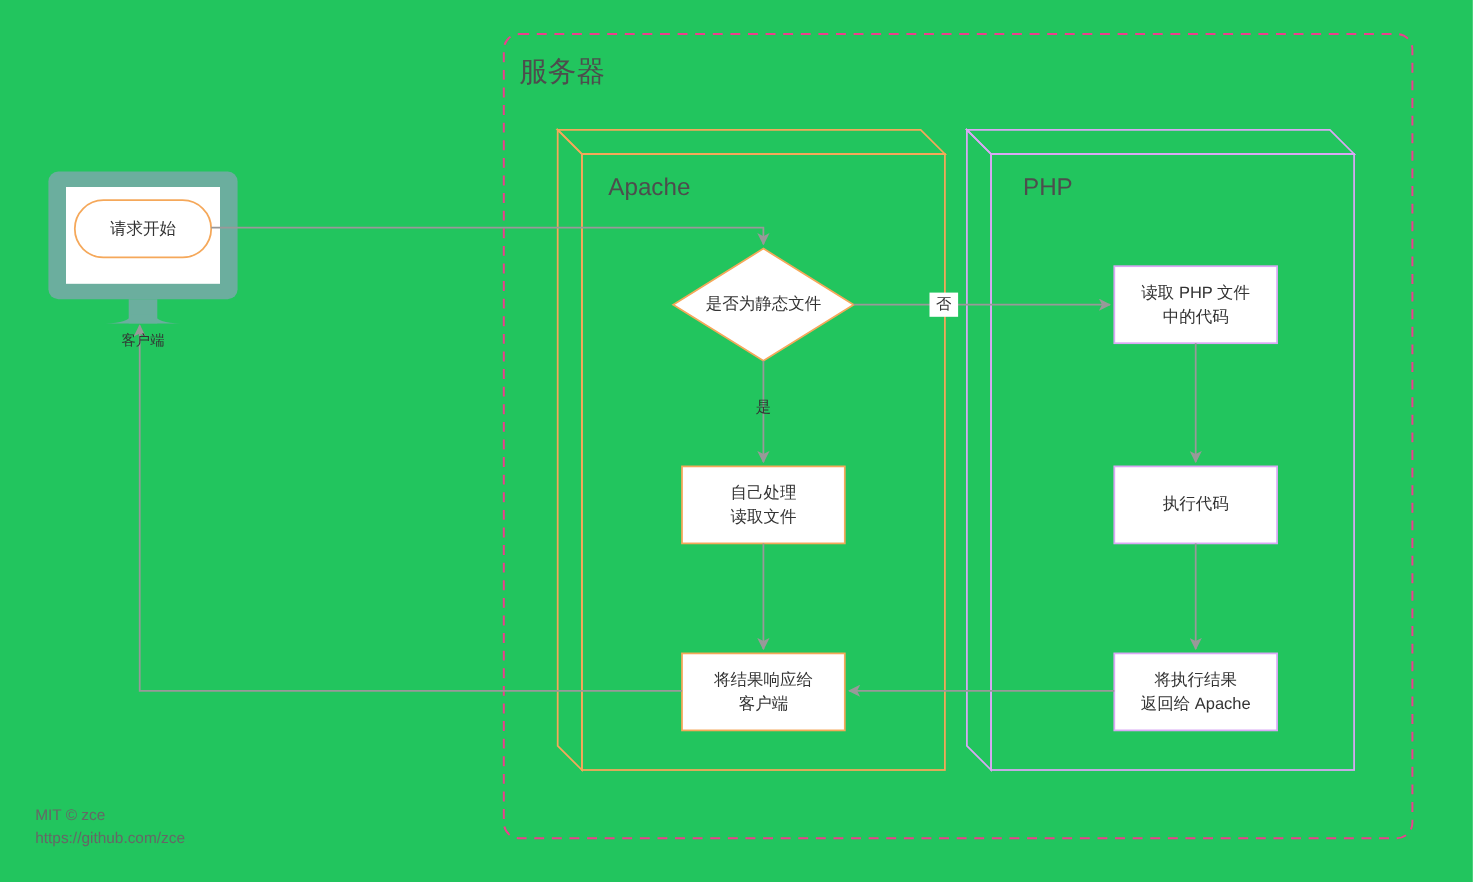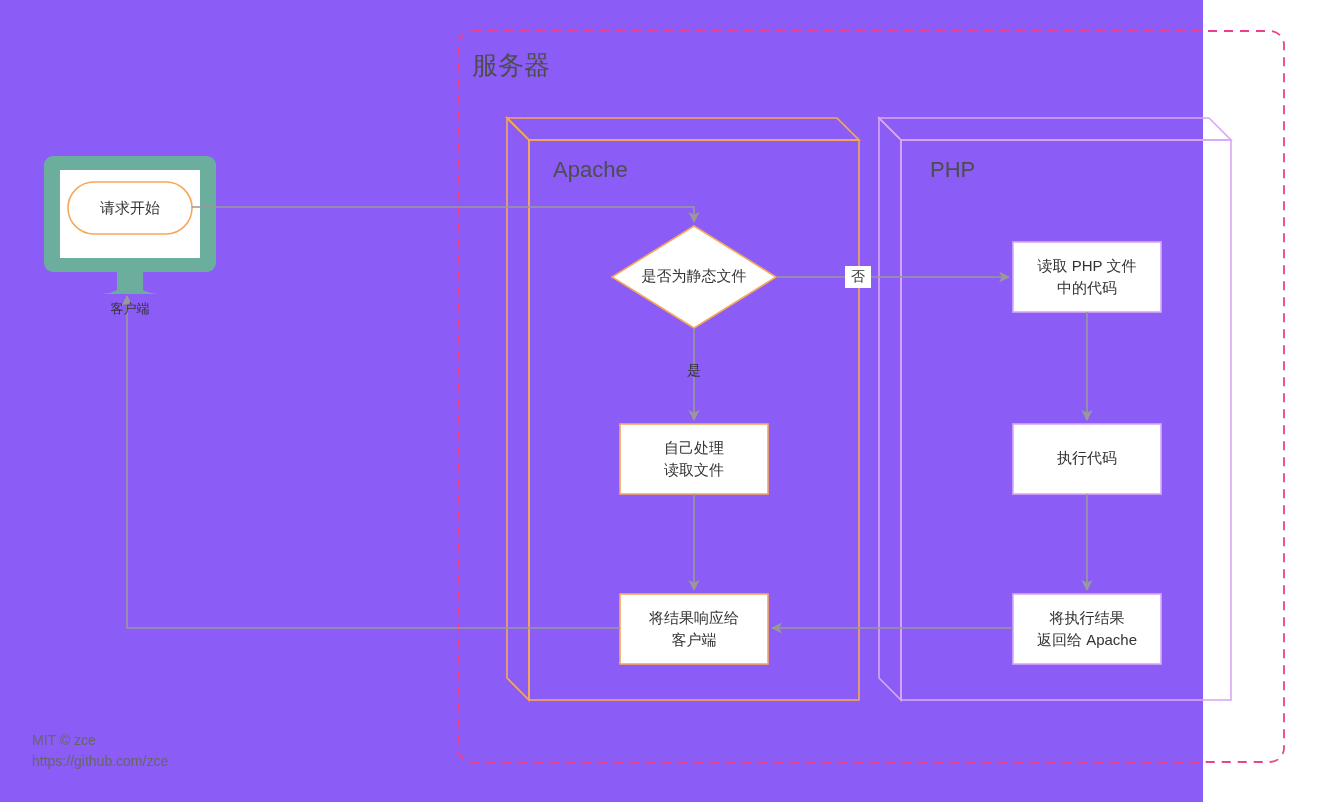--- a/index.html
+++ b/index.html
@@ -8,23 +8,23 @@
     background: #ffffff;
   }
   body {
     width: 1339px;
     height: 802px;
     overflow: hidden;
     font-family: "Liberation Sans", "DejaVu Sans", sans-serif;
   }
   #stage {
     position: relative;
-    width: 1203px;
+    width: 1339px;
     height: 802px;
-    background: #8b5cf6;
+    background: #22c55e;
   }
   svg#diagram {
     position: absolute;
     left: 0;
     top: 0;
     width: 1339px;
     height: 802px;
     display: block;
   }
   .node-text {

